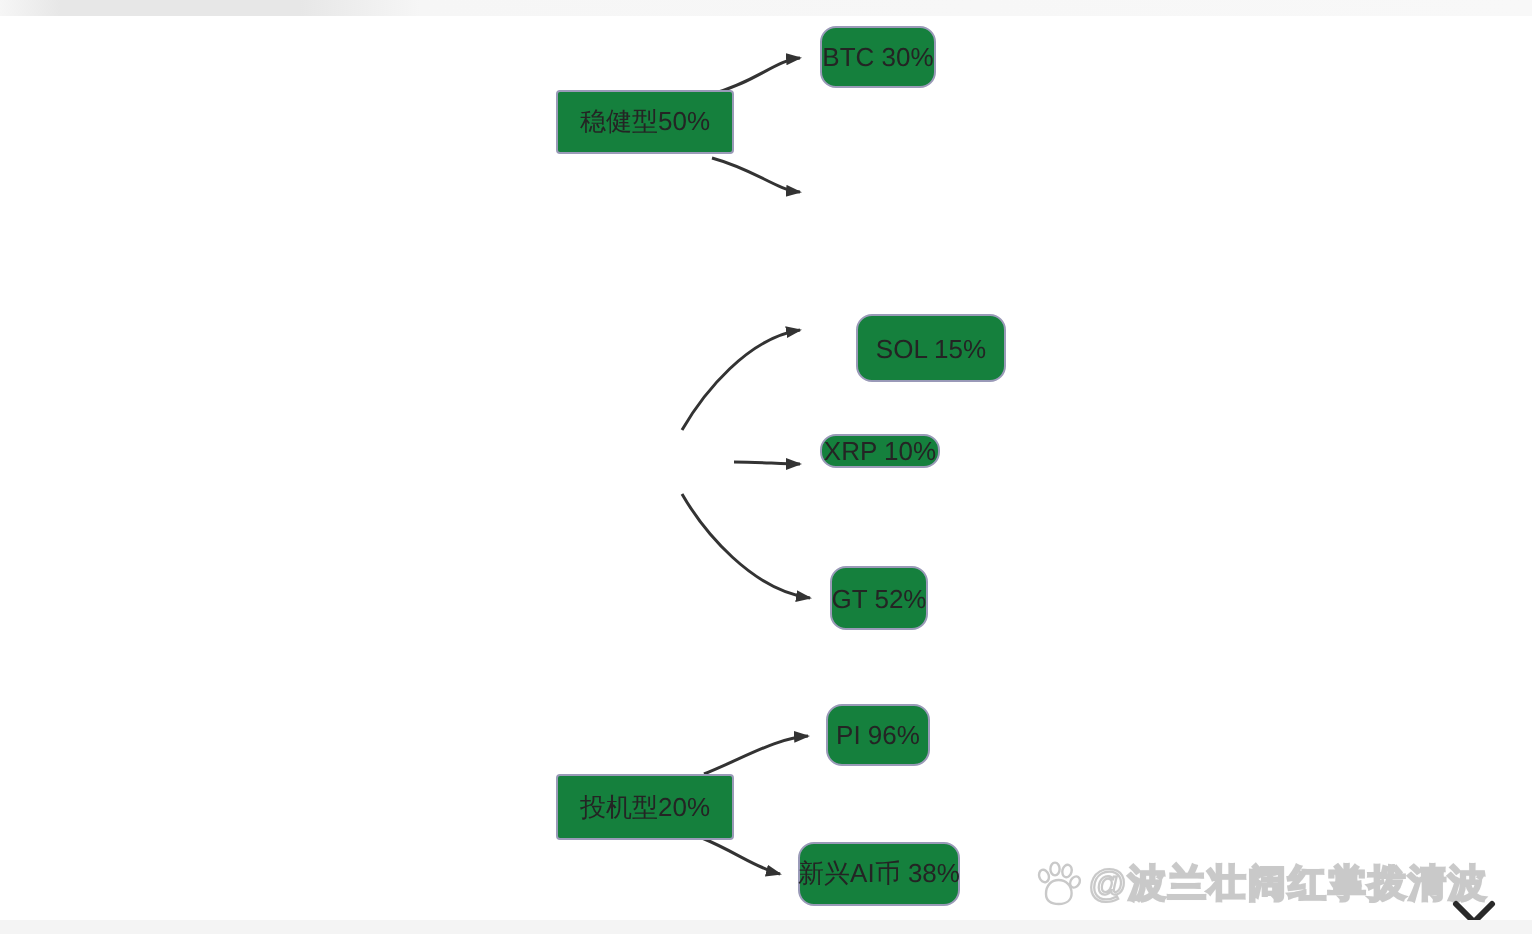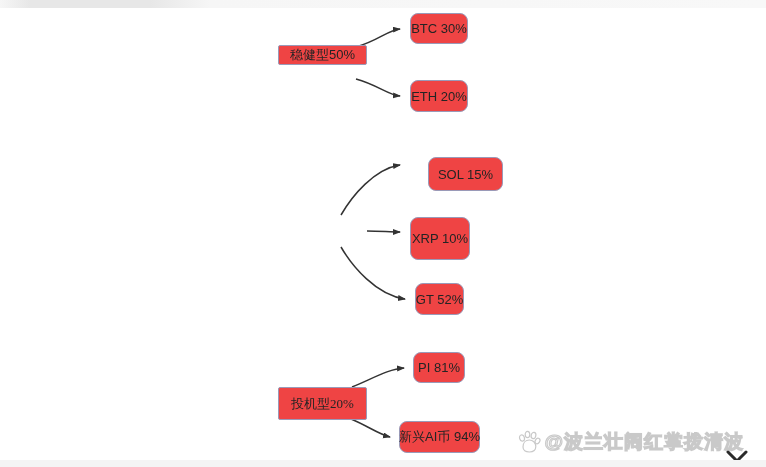--- a/index.html
+++ b/index.html
@@ -13,21 +13,21 @@
     background:linear-gradient(to right,#f6f6f6 0px,#e7e7e7 30px,#e7e7e7 150px,#f6f6f6 210px,#f8f8f8 100%);
   }
   .bottom-strip{
     position:absolute;left:0;bottom:0;width:766px;height:7px;
     background:#f4f4f4;
   }
   .canvas{position:absolute;left:0;top:0;width:766px;height:467px;}
   svg.edges{position:absolute;left:0;top:0;pointer-events:none;}
   .node{
     position:absolute;
-    background:#ef4444;
+    background:#15803d;
     border:1px solid #9a9ab8;
     color:#242424;
     font-size:13px;
     display:flex;align-items:center;justify-content:center;
     box-sizing:border-box;
     white-space:nowrap;
   }
   .node.parent{border-radius:2px;}
   .node.child{border-radius:8px;}
   .watermark{
@@ -60,31 +60,30 @@
     </defs>
     <path d="M 356,47 C 378,41 388,30 400,29" fill="none" stroke="#333333" stroke-width="1.5" marker-end="url(#arrow)"></path>
     <path d="M 356,79 C 378,85 388,95 400,96" fill="none" stroke="#333333" stroke-width="1.5" marker-end="url(#arrow)"></path>
     <path d="M 341,215 C 352,196 374,169 400,165" fill="none" stroke="#333333" stroke-width="1.5" marker-end="url(#arrow)"></path>
     <path d="M 367,231 C 380,231 390,232 400,232" fill="none" stroke="#333333" stroke-width="1.5" marker-end="url(#arrow)"></path>
     <path d="M 341,247 C 352,266 376,295 405,299" fill="none" stroke="#333333" stroke-width="1.5" marker-end="url(#arrow)"></path>
     <path d="M 352,387 C 372,379 388,369 404,368" fill="none" stroke="#333333" stroke-width="1.5" marker-end="url(#arrow)"></path>
     <path d="M 351,419 C 368,426 378,434 390,437" fill="none" stroke="#333333" stroke-width="1.5" marker-end="url(#arrow)"></path>
   </svg>
 
-  <div class="node parent" style="left:278px;top:45px;width:89px;height:20px;">稳健型50%</div>
+  <div class="node parent" style="left:278px;top:45px;width:89px;height:32px;">稳健型50%</div>
   <div class="node child" style="left:410px;top:13px;width:58px;height:31px;">BTC 30%</div>
-  <div class="node child" style="left:410px;top:80px;width:58px;height:32px;">ETH 20%</div>
 
   <div class="node child" style="left:428px;top:147px;width:75px;height:34px;margin-top:10px;">SOL 15%</div>
-  <div class="node child" style="left:410px;top:217px;width:60px;height:43px;">XRP 10%</div>
+  <div class="node child" style="left:410px;top:217px;width:60px;height:17px;">XRP 10%</div>
   <div class="node child" style="left:415px;top:283px;width:49px;height:32px;">GT 52%</div>
 
-  <div class="node parent" style="left:278px;top:387px;width:89px;height:33px;font-family:Liberation Serif, serif;">投机型20%</div>
-  <div class="node child" style="left:413px;top:352px;width:52px;height:31px;">PI 81%</div>
-  <div class="node child" style="left:399px;top:421px;width:81px;height:32px;">新兴AI币 94%</div>
+  <div class="node parent" style="left:278px;top:387px;width:89px;height:33px;">投机型20%</div>
+  <div class="node child" style="left:413px;top:352px;width:52px;height:31px;">PI 96%</div>
+  <div class="node child" style="left:399px;top:421px;width:81px;height:32px;">新兴AI币 38%</div>
 
 </div>
 
 <div class="watermark">
   <svg width="26" height="26" viewBox="0 0 26 26">
     <g fill="#ffffff" stroke="#c9c9c9" stroke-width="1.2">
       <ellipse cx="6" cy="9" rx="2.4" ry="3.2" transform="rotate(-18 6 9)"></ellipse>
       <ellipse cx="11.5" cy="5.5" rx="2.3" ry="3.2"></ellipse>
       <ellipse cx="17.5" cy="6.5" rx="2.3" ry="3.2" transform="rotate(14 17.5 6.5)"></ellipse>
       <ellipse cx="21.5" cy="12" rx="2.2" ry="3" transform="rotate(32 21.5 12)"></ellipse>

